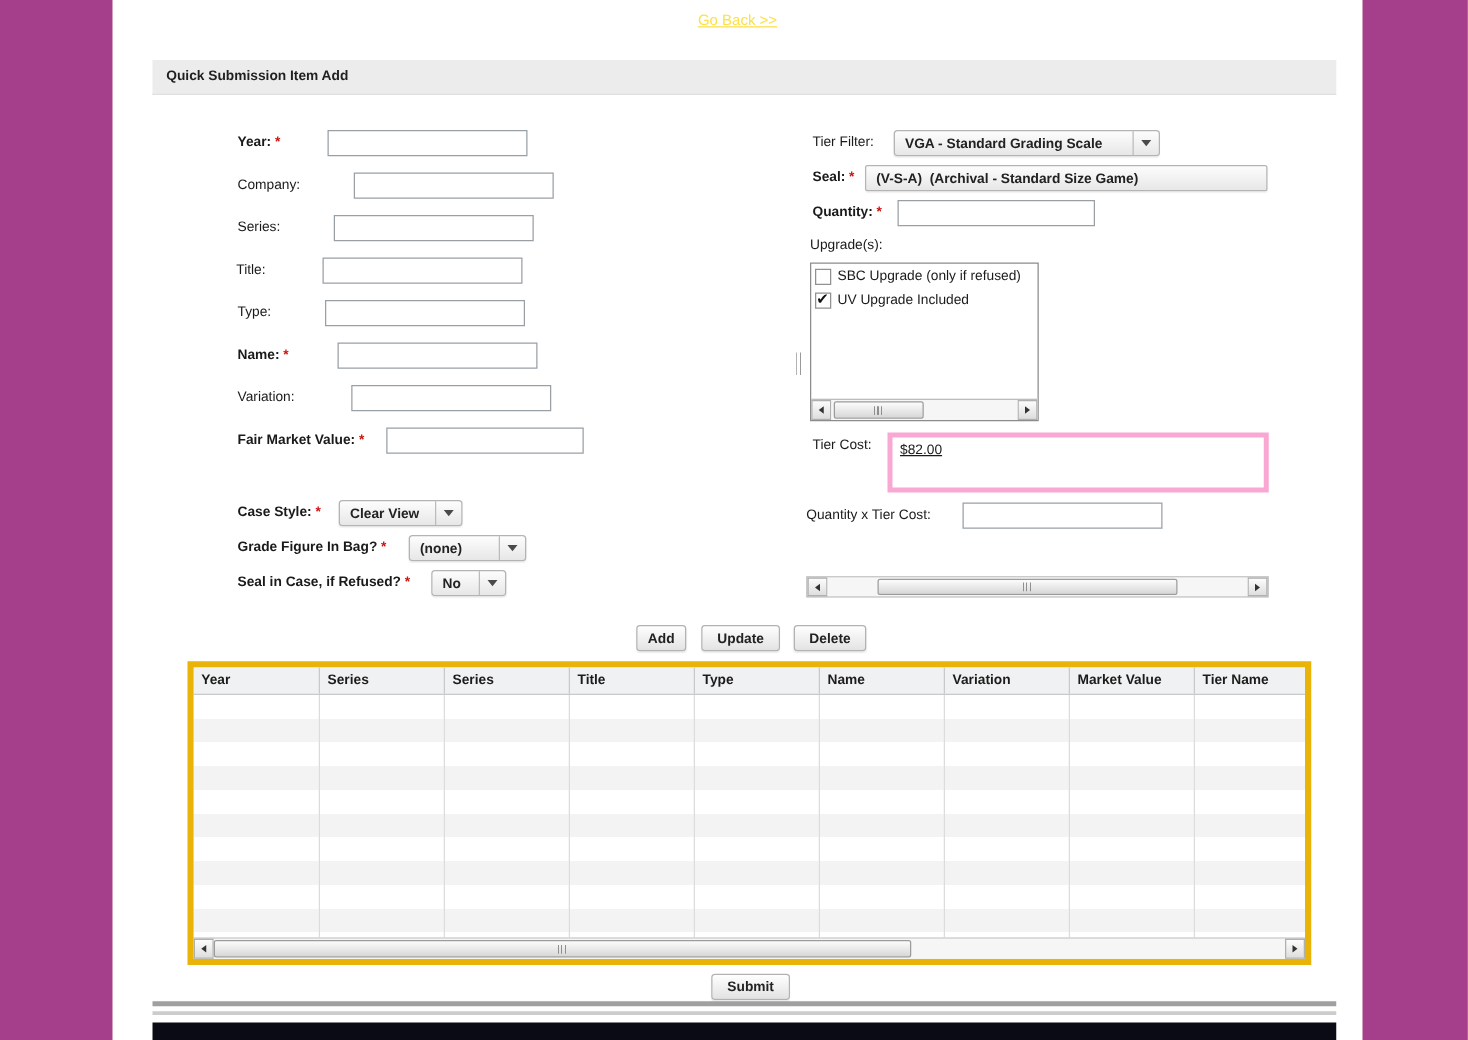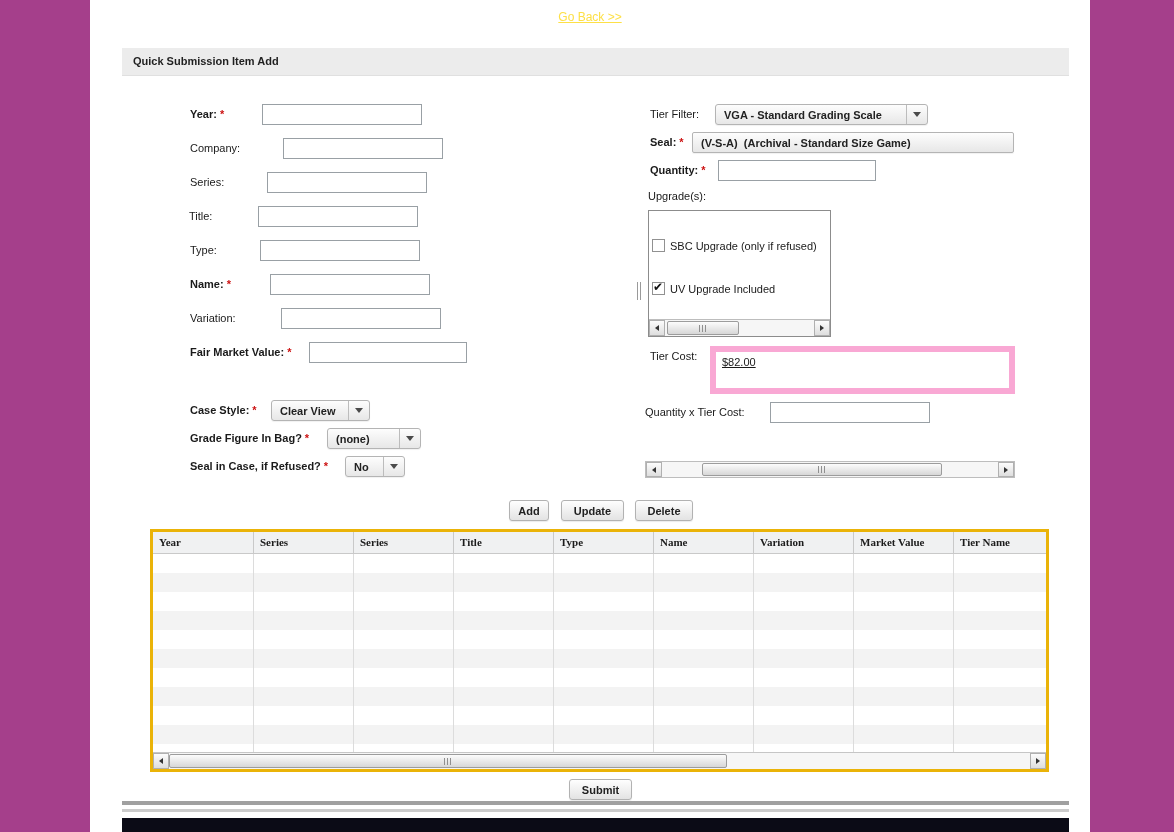--- a/index.html
+++ b/index.html
@@ -13,33 +13,33 @@
   .flabel b{font-weight:bold;}
   .req{color:#cc1111;font-weight:bold;margin-left:3px;}
   .ti{position:absolute;height:21px;border:1px solid #99a0a5;background:#fff;box-sizing:border-box;font:11px "Liberation Sans","DejaVu Sans",sans-serif;padding:0 3px;outline:none;}
   .dd{position:absolute;height:21px;box-sizing:border-box;border:1px solid #b4b4b4;border-radius:3px;background:linear-gradient(#fdfdfd,#e7e7e7);display:flex;align-items:center;cursor:pointer;box-shadow:0 1px 1px rgba(0,0,0,0.06);}
   .dd-label{flex:1;font-size:11px;font-weight:bold;color:#222;padding-left:8px;white-space:pre;overflow:hidden;}
   .dd-btn{width:20px;align-self:stretch;border-left:1px solid #bcbcbc;display:flex;align-items:center;justify-content:center;}
   .tri-down{width:0;height:0;border-left:4px solid transparent;border-right:4px solid transparent;border-top:5px solid #4a4a4a;}
   .tri-left{width:0;height:0;border-top:3px solid transparent;border-bottom:3px solid transparent;border-right:4px solid #333;}
   .tri-right{width:0;height:0;border-top:3px solid transparent;border-bottom:3px solid transparent;border-left:4px solid #333;}
   .listbox{position:absolute;box-sizing:border-box;border:1px solid #8c8c8c;background:#fff;}
-  .lb-item{display:flex;align-items:center;gap:5px;padding:4px 3px 2px 3px;cursor:default;margin-top:24px;}
+  .lb-item{display:flex;align-items:flex-start;gap:5px;padding:4px 3px 2px 3px;cursor:default;}
   .lb-label{font-size:11px;color:#1a1a1a;white-space:nowrap;}
   .cb{width:13px;height:13px;box-sizing:border-box;border:1px solid #919191;background:#fff;position:relative;flex:0 0 auto;cursor:pointer;}
   .cb.checked::after{content:"\2714";position:absolute;left:0px;top:-3px;font-size:12px;font-weight:bold;color:#111;}
   .sb-h{position:absolute;height:17px;box-sizing:border-box;background:#ececec;border:1px solid #bdbdbd;display:flex;align-items:stretch;}
   .sb-btn{width:16px;flex:0 0 auto;box-sizing:border-box;background:linear-gradient(#fcfcfc,#dedede);border:1px solid #b0b0b0;display:flex;align-items:center;justify-content:center;cursor:pointer;}
   .sb-track{flex:1;position:relative;background:#f6f6f6;cursor:pointer;}
   .sb-thumb{position:absolute;top:1px;bottom:1px;box-sizing:border-box;background:linear-gradient(#fcfcfc,#d7d7d7);border:1px solid #9c9c9c;border-radius:2px;display:flex;align-items:center;justify-content:center;cursor:pointer;}
   .grip{width:9px;height:7px;background:repeating-linear-gradient(90deg,#8f8f8f 0 1px,rgba(0,0,0,0) 1px 3px);}
   .splitter{position:absolute;width:5px;height:18px;background:repeating-linear-gradient(90deg,#9a9a9a 0 1px,rgba(0,0,0,0) 1px 3px);cursor:col-resize;}
-  .cost-box{position:absolute;box-sizing:border-box;border:6px solid #f9a8d4;background:#fff;font-size:11px;color:#1a1a1a;padding:4px 6px;text-decoration:underline;}
+  .cost-box{position:absolute;box-sizing:border-box;border:4px solid #f9a8d4;background:#fff;font-size:11px;color:#1a1a1a;padding:4px 6px;text-decoration:underline;}
   .btn{position:absolute;height:21px;box-sizing:border-box;border:1px solid #b2b2b2;border-radius:3px;background:linear-gradient(#fefefe,#e3e3e3);font:bold 11px "Liberation Sans","DejaVu Sans",sans-serif;color:#222;display:flex;align-items:center;justify-content:center;cursor:pointer;box-shadow:0 1px 1px rgba(0,0,0,0.08);}
-  .grid{position:absolute;box-sizing:border-box;border:3px solid #eab308;background:#fff;display:flex;flex-direction:column;font-family:Liberation Serif, serif;}
+  .grid{position:absolute;box-sizing:border-box;border:5px solid #eab308;background:#fff;display:flex;flex-direction:column;}
   .grid-head{display:flex;height:22px;flex:0 0 auto;background:#f0f1f2;border-bottom:1px solid #c9c9c9;box-sizing:border-box;}
   .gh{box-sizing:border-box;border-right:1px solid #c9c9c9;font-size:11px;font-weight:bold;color:#1c1c1c;line-height:21px;padding-left:6px;overflow:hidden;white-space:nowrap;}
   .gh:last-child{border-right:none;flex:1;}
   .grid-body{flex:1;display:flex;}
   .gc{height:100%;box-sizing:border-box;border-right:1px solid #dcdcdc;background:repeating-linear-gradient(to bottom,#ffffff 0 19px,#f3f3f3 19px 38px);}
   .gc:last-child{border-right:none;flex:1;}
   .grid-sb{position:relative;flex:0 0 auto;border:none;border-top:1px solid #c6c6c6;height:17px;}
   .rule{position:absolute;left:122px;width:947px;}
   .darkbar{position:absolute;left:122px;width:947px;top:818px;height:14px;background:#0b0b16;}
 </style>

